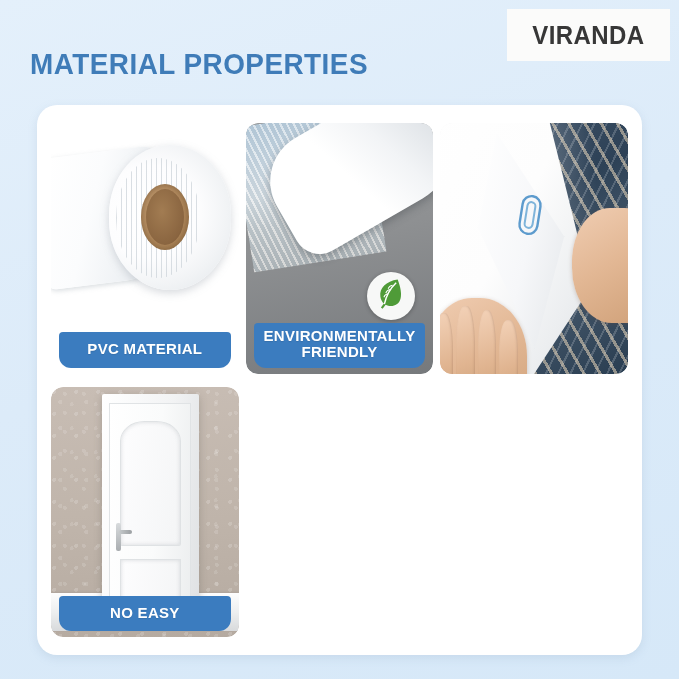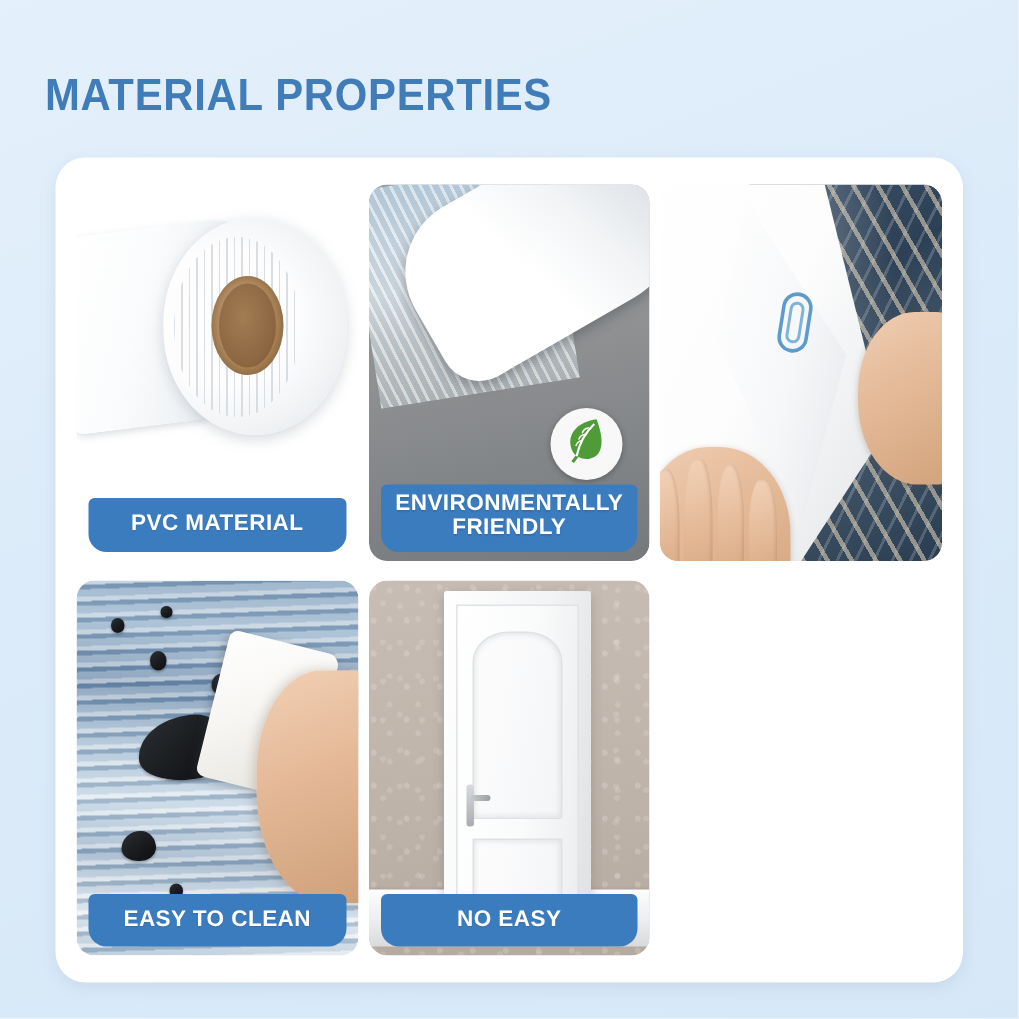--- a/index.html
+++ b/index.html
@@ -408,20 +408,23 @@
     height: 15%;
     background: linear-gradient(180deg,#fdfdfd 0%,#eceeef 52%,#d8dadc 100%);
     box-shadow: 0 -1px 2px rgba(120,115,110,0.20);
   }
 </style>
 </head>
 <body>
 
 <div class="header">
   <div class="page-title">MATERIAL PROPERTIES</div>
+  <div class="logo-box">
+    <span class="logo-text">VIRANDA</span>
+  </div>
 </div>
 
 <div class="panel">
   <div class="grid">
 
     <div class="card">
       <div class="card-media m-pvc">
         <div class="roll-wrap">
           <div class="roll-sheet"></div>
           <div class="roll-body"></div>
@@ -475,34 +478,20 @@
           <span class="finger" style="left:6%;"></span>
           <span class="finger" style="left:28%;top:6%;height:80%;"></span>
           <span class="finger" style="left:50%;top:10%;height:76%;"></span>
           <span class="finger" style="left:72%;top:18%;height:66%;"></span>
         </div>
         <div class="hand adh-hand-r"></div>
       </div>
     </div>
 
 
-    <div class="card">
-      <div class="card-media m-clean">
-        <div class="stain" style="left:12%;top:10%;width:5%;height:4%;"></div>
-        <div class="stain" style="left:30%;top:7%;width:4%;height:3%;"></div>
-        <div class="stain" style="left:26%;top:19%;width:6%;height:5%;"></div>
-        <div class="stain" style="left:48%;top:25%;width:8%;height:6%;"></div>
-        <div class="stain stain-big"></div>
-        <div class="stain" style="left:16%;top:67%;width:12%;height:8%;border-radius:56% 44% 50% 50%/60% 56% 44% 40%;"></div>
-        <div class="stain" style="left:33%;top:81%;width:5%;height:4%;"></div>
-        <div class="sponge"></div>
-        <div class="clean-hand"></div>
-      </div>
-      <div class="card-label">EASY TO CLEAN</div>
-    </div>
 
     <div class="card">
       <div class="card-media m-door">
         <div class="baseboard"></div>
         <div class="door-frame">
           <div class="door-leaf">
             <div class="door-panel top"></div>
             <div class="door-panel bot"></div>
             <div class="door-handle"></div>
           </div>

